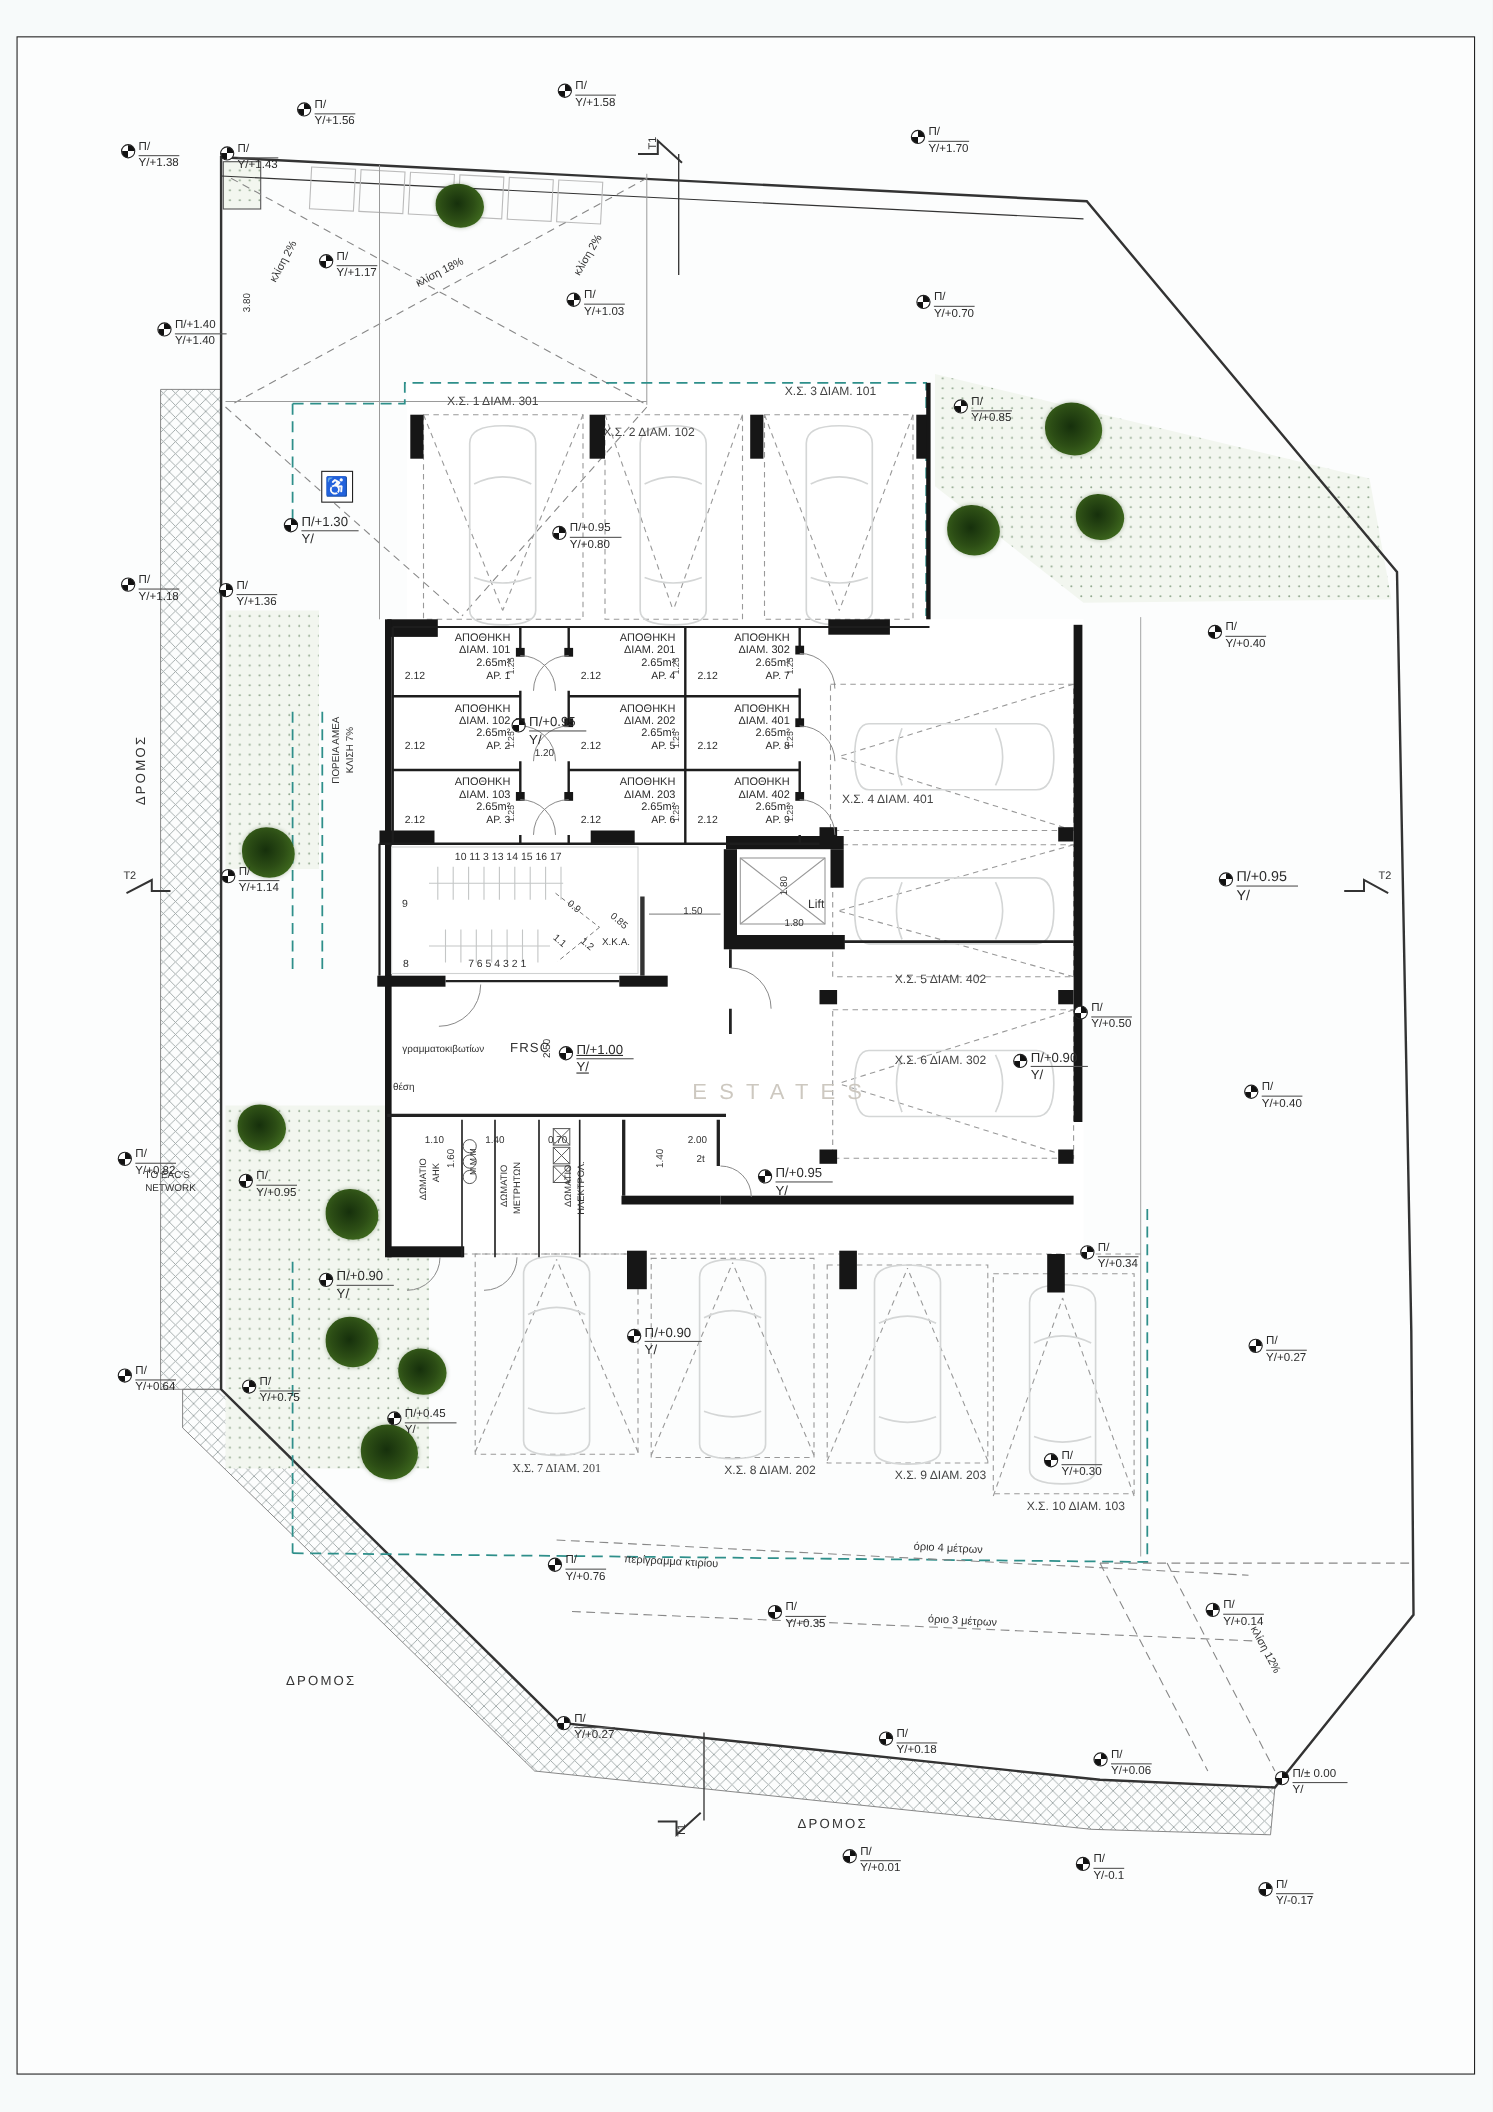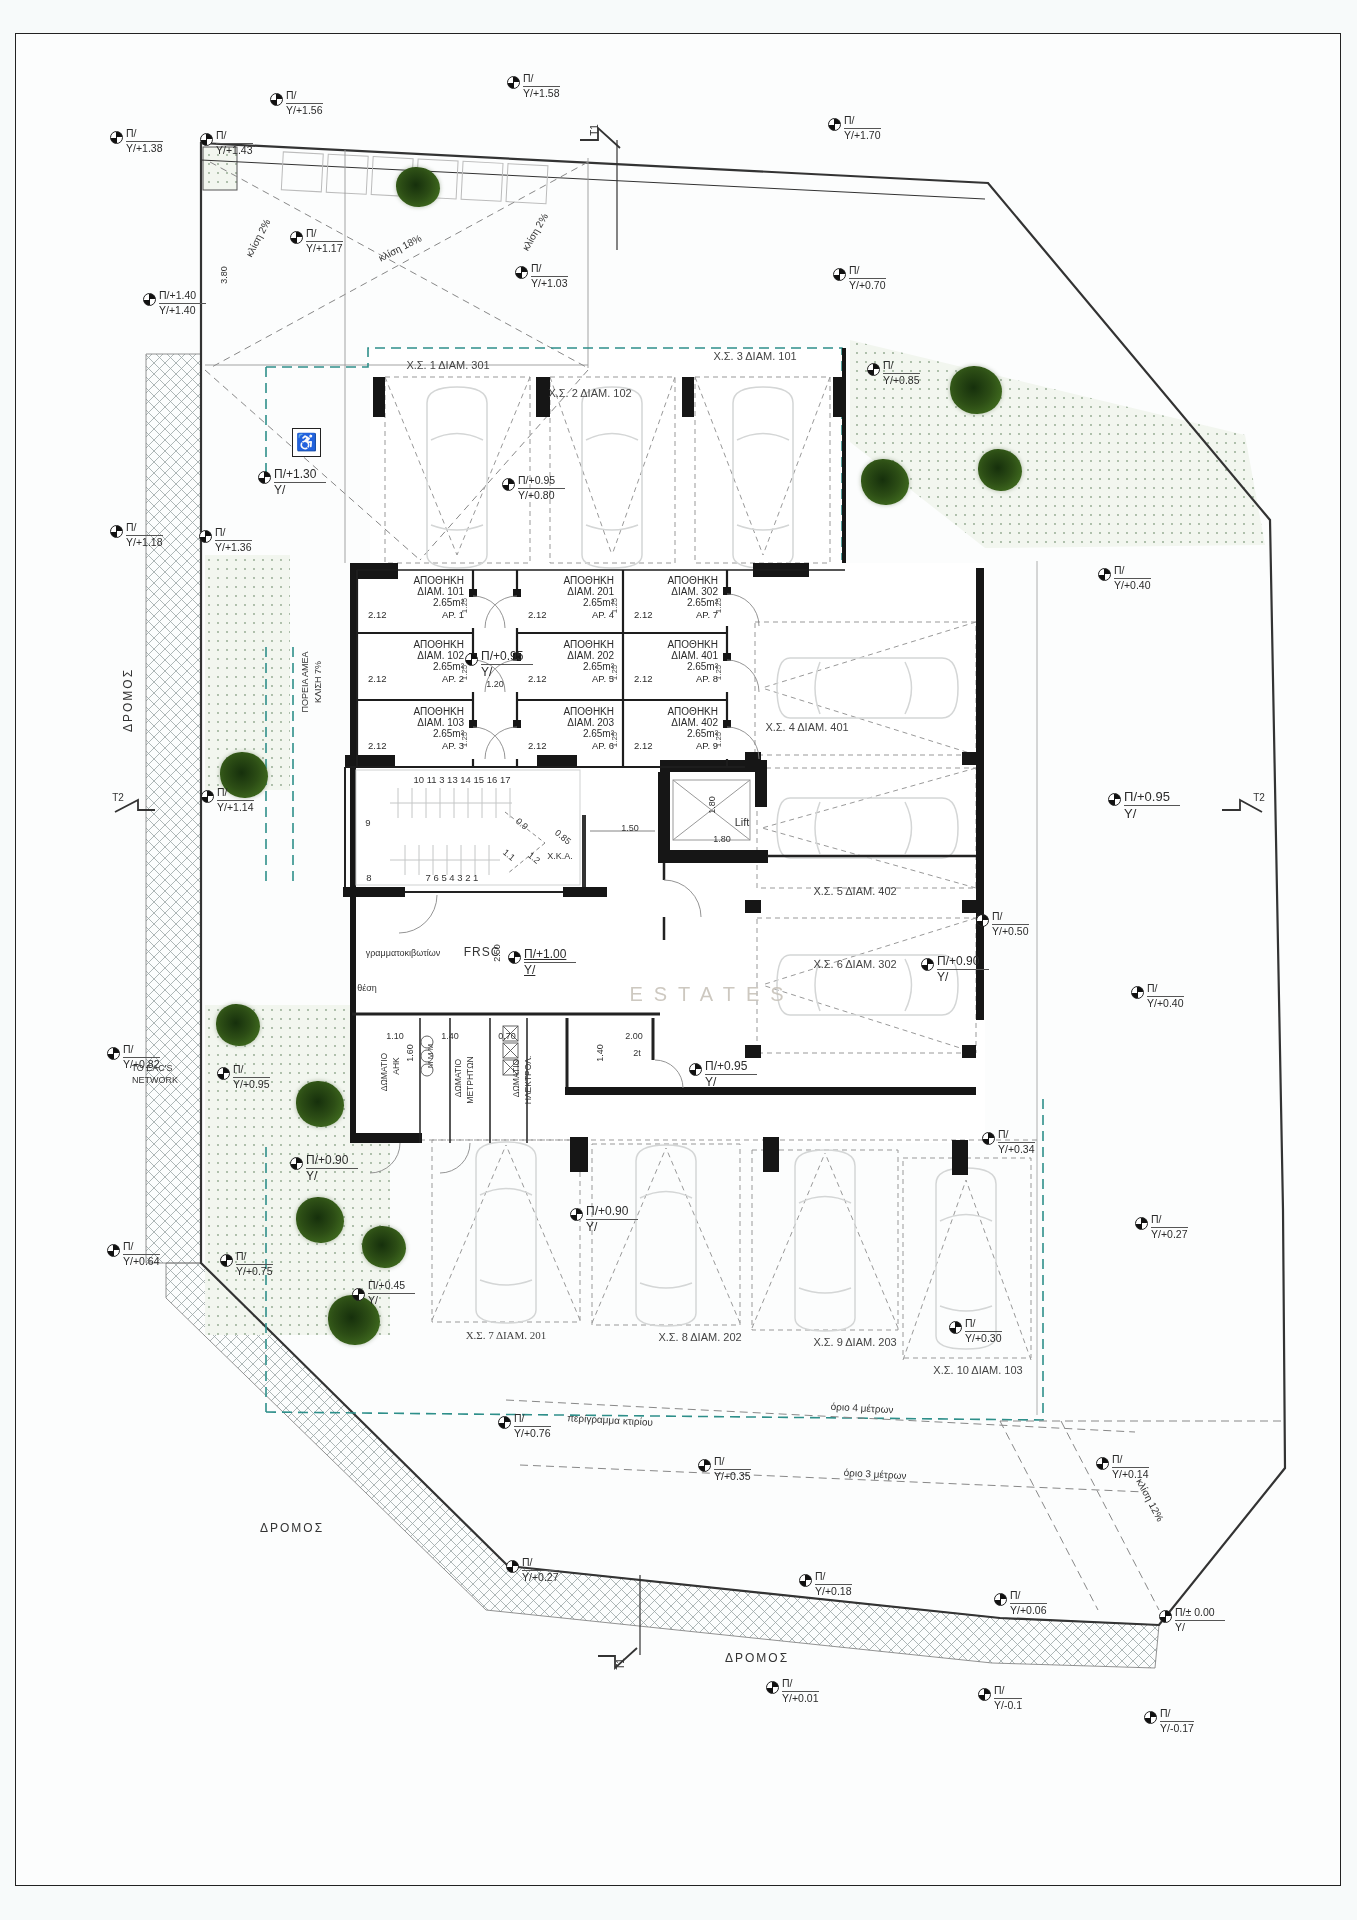--- a/index.html
+++ b/index.html
@@ -587,21 +587,21 @@
         <span class="m-bot">Y/+0.64</span>
       </span>
     </div>
       <div class="marker" style="position: absolute; left: 220px; top: 1251px;">
       <span class="m-ic"></span>
       <span class="m-tx">
         <span class="m-top">Π/</span>
         <span class="m-bot">Y/+0.75</span>
       </span>
     </div>
-      <div class="marker" style="position: absolute; left: 352px; top: 1280px; align-items: center;">
+      <div class="marker" style="position: absolute; left: 352px; top: 1280px;">
       <span class="m-ic"></span>
       <span class="m-tx">
         <span class="m-top">Π/+0.45</span>
         <span class="m-bot">Y/</span>
       </span>
     </div>
       <div class="marker" style="position: absolute; left: 949px; top: 1318px;">
       <span class="m-ic"></span>
       <span class="m-tx">
         <span class="m-top">Π/</span>

